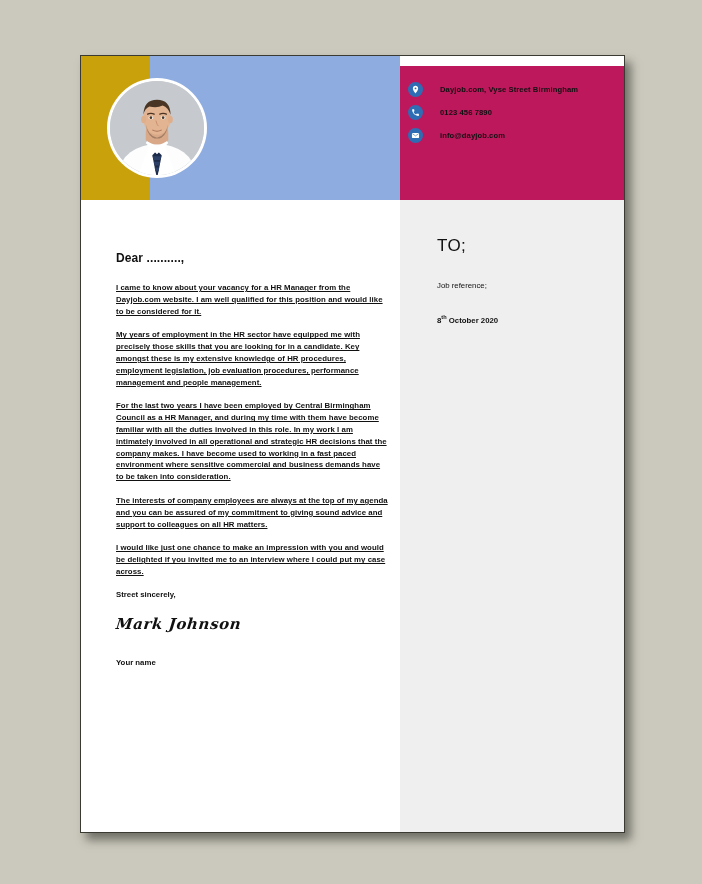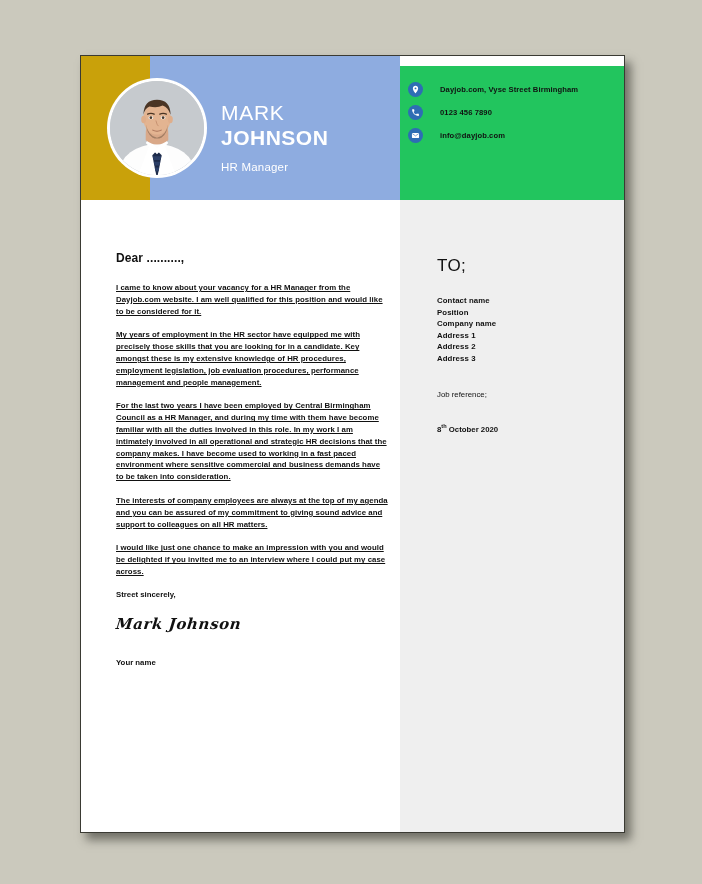--- a/index.html
+++ b/index.html
@@ -102,21 +102,21 @@
     letter-spacing: 0.2px;
   }
 
   
   #contact-card {
     position: absolute;
     left: 319px;
     top: 10px;
     width: 226px;
     height: 134px;
-    background: #22c55e;
+    background: #be185d;
     padding: 12px 0 0 8px;
   }
   .contact-row {
     display: flex;
     align-items: center;
     height: 23px;
     margin-bottom: 0px;
   }
   .contact-icon {
     width: 15px;
@@ -139,21 +139,21 @@
   }
 
   
   #right-panel {
     position: absolute;
     left: 319px;
     top: 144px;
     width: 226px;
     bottom: 0;
     background: #efefef;
-    padding: 56px 0 0 37px;
+    padding: 36px 0 0 37px;
   }
   #to-heading {
     font-size: 17px;
     font-weight: 400;
     color: #111111;
     letter-spacing: 0.3px;
     margin-bottom: 19px;
   }
   .to-line {
     font-size: 7.8px;
@@ -255,25 +255,20 @@
           <circle cx="56.5" cy="39" r="1.5" fill="#4a3a2c"></circle>
           <path d="M39.5 35.5 Q43.5 33.5 47.5 35.5" stroke="#4a3525" stroke-width="1.3" fill="none"></path>
           <path d="M52.5 35.5 Q56.5 33.5 60.5 35.5" stroke="#4a3525" stroke-width="1.3" fill="none"></path>
           <path d="M48.8 42 Q50 47 51.5 48" stroke="#c59070" stroke-width="1" fill="none"></path>
           <path d="M45 52 Q50 55 55 52" stroke="#a9725a" stroke-width="1.2" fill="none"></path>
           <path d="M38.5 46 Q39 56 45 60 Q50 62.5 55 60 Q61 56 61.5 46 Q60 58 50 60.5 Q40 58 38.5 46 Z" fill="#6b5340" opacity="0.5"></path>
         </svg>
       </div>
     </div>
 
-    <div id="name-block">
-      <div class="name-first">MARK</div>
-      <div class="name-last">JOHNSON</div>
-      <div class="job-title">HR Manager</div>
-    </div>
 
     <div id="contact-card">
 
       <div class="contact-row">
         <span class="contact-icon">
           <svg width="9" height="9" viewBox="0 0 24 24" fill="#ffffff">
               <path d="M12 2C8.1 2 5 5.1 5 9c0 5.2 7 13 7 13s7-7.8 7-13c0-3.9-3.1-7-7-7zm0 9.5A2.5 2.5 0 1 1 12 6.5a2.5 2.5 0 0 1 0 5z"></path>
             </svg>
         </span>
         <span class="contact-text">Dayjob.com, Vyse Street Birmingham</span>
@@ -298,28 +293,20 @@
         <span class="contact-text">info@dayjob.com</span>
       </div>
 
 
 
     </div>
   </div>
 
   <div id="right-panel">
     <div id="to-heading">TO;</div>
-    <div>
-      <div class="to-line">Contact name</div>
-      <div class="to-line">Position</div>
-      <div class="to-line">Company name</div>
-      <div class="to-line">Address 1</div>
-      <div class="to-line">Address 2</div>
-      <div class="to-line">Address 3</div>
-    </div>
     <div id="job-ref">Job reference;</div>
     <div id="letter-date"><span>8</span><sup>th</sup><span> October 2020</span></div>
   </div>
 
   <div id="letter">
     <div id="salutation">Dear ..........,</div>
     <p class="para">I came to know about your vacancy for a HR Manager from the Dayjob.com website. I am well qualified for this position and would like to be considered for it.</p>
     <p class="para">My years of employment in the HR sector have equipped me with precisely those skills that you are looking for in a candidate. Key amongst these is my extensive knowledge of HR procedures, employment legislation, job evaluation procedures, performance management and people management.</p>
     <p class="para">For the last two years I have been employed by Central Birmingham Council as a HR Manager, and during my time with them have become familiar with all the duties involved in this role. In my work I am intimately involved in all operational and strategic HR decisions that the company makes. I have become used to working in a fast paced environment where sensitive commercial and business demands have to be taken into consideration.</p>
     <p class="para">The interests of company employees are always at the top of my agenda and you can be assured of my commitment to giving sound advice and support to colleagues on all HR matters.</p>

